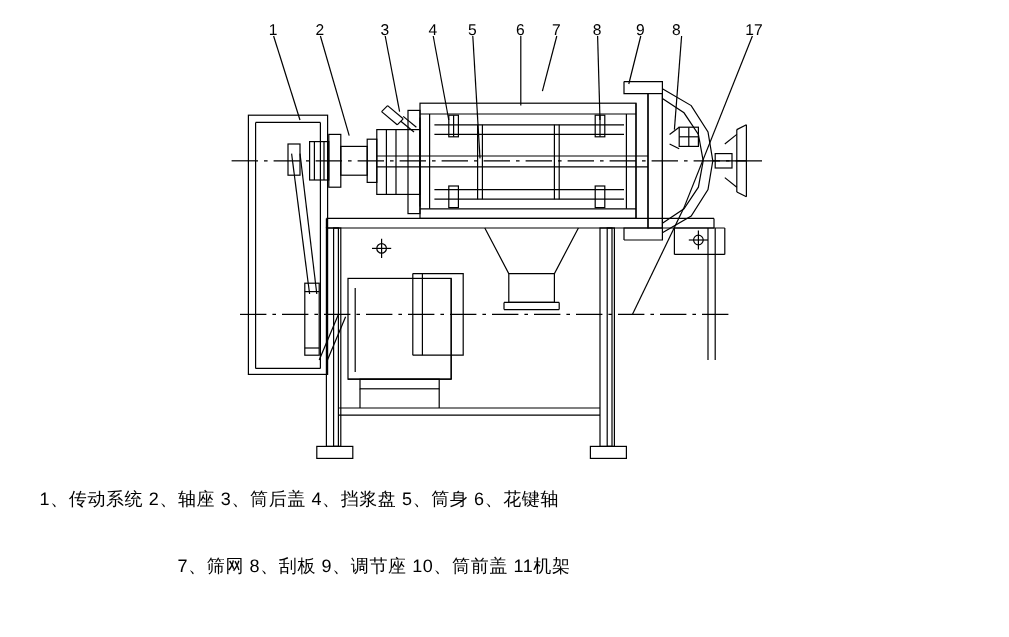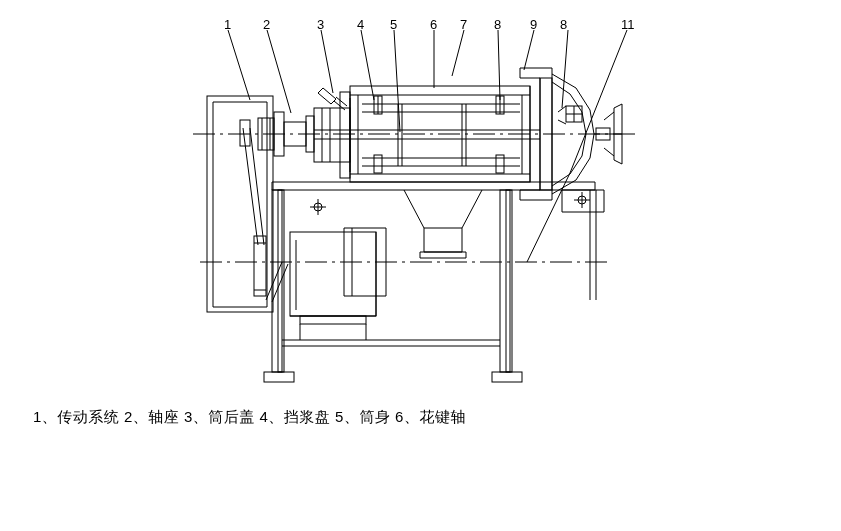--- a/index.html
+++ b/index.html
@@ -254,19 +254,20 @@
   <span class="callout-num" style="left:224px; top:18px;">1</span>
   <span class="callout-num" style="left:263px; top:18px;">2</span>
   <span class="callout-num" style="left:317px; top:18px;">3</span>
   <span class="callout-num" style="left:357px; top:18px;">4</span>
   <span class="callout-num" style="left:390px; top:18px;">5</span>
   <span class="callout-num" style="left:430px; top:18px;">6</span>
   <span class="callout-num" style="left:460px; top:18px;">7</span>
   <span class="callout-num" style="left:494px; top:18px;">8</span>
   <span class="callout-num" style="left:530px; top:18px;">9</span>
   <span class="callout-num" style="left:560px; top:18px;">8</span>
-  <span class="callout-num" style="left:621px; top:18px;">11</span>
+  <span class="callout-num" style="left:621px; top:18px;">17</span>
 
   <div class="legend">
     <div class="legend-line first">1、传动系统  2、轴座  3、筒后盖  4、挡浆盘  5、筒身  6、花键轴</div>
+    <div class="legend-line">7、筛网  8、刮板  9、调节座  10、筒前盖  11机架</div>
   </div>
 
 </div>
 
 </body></html>

